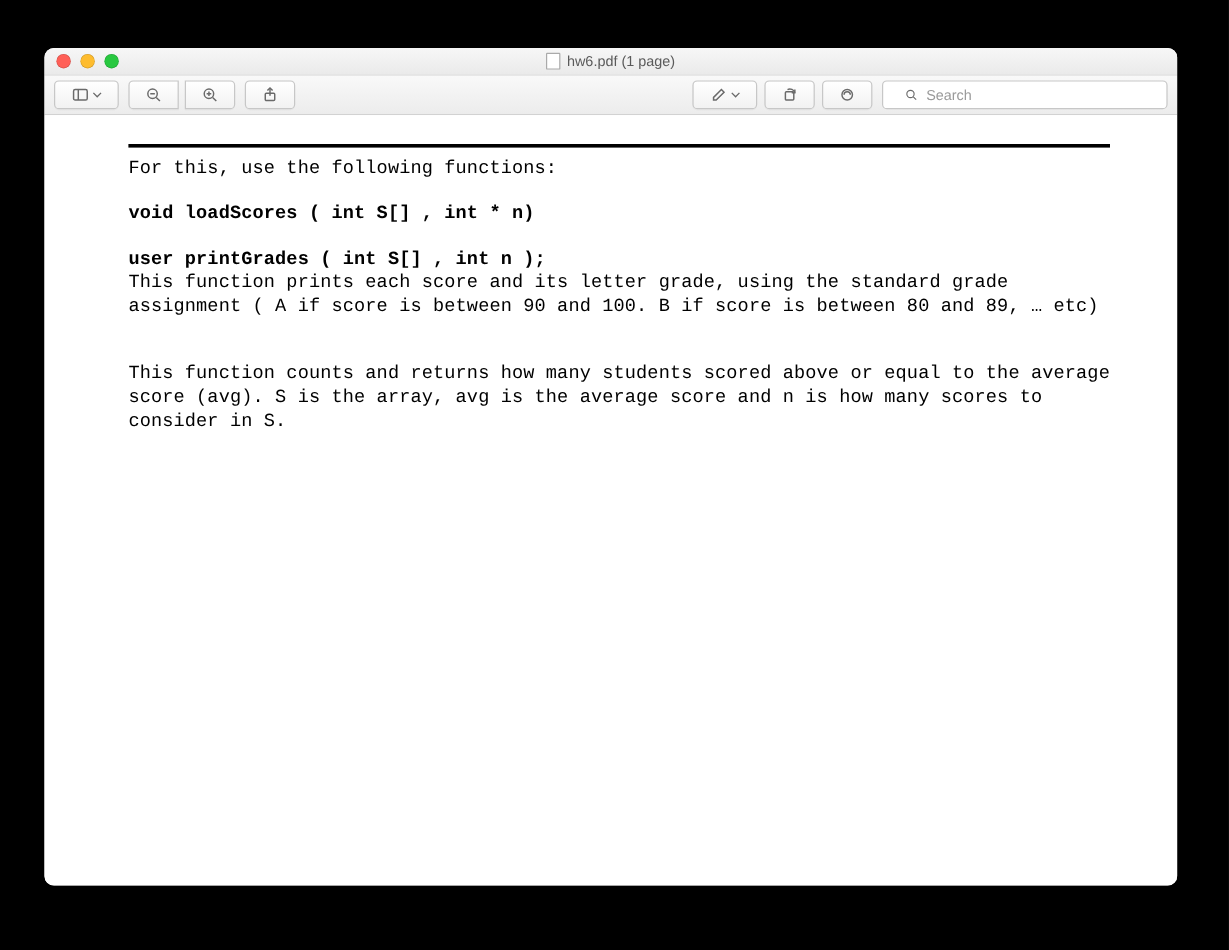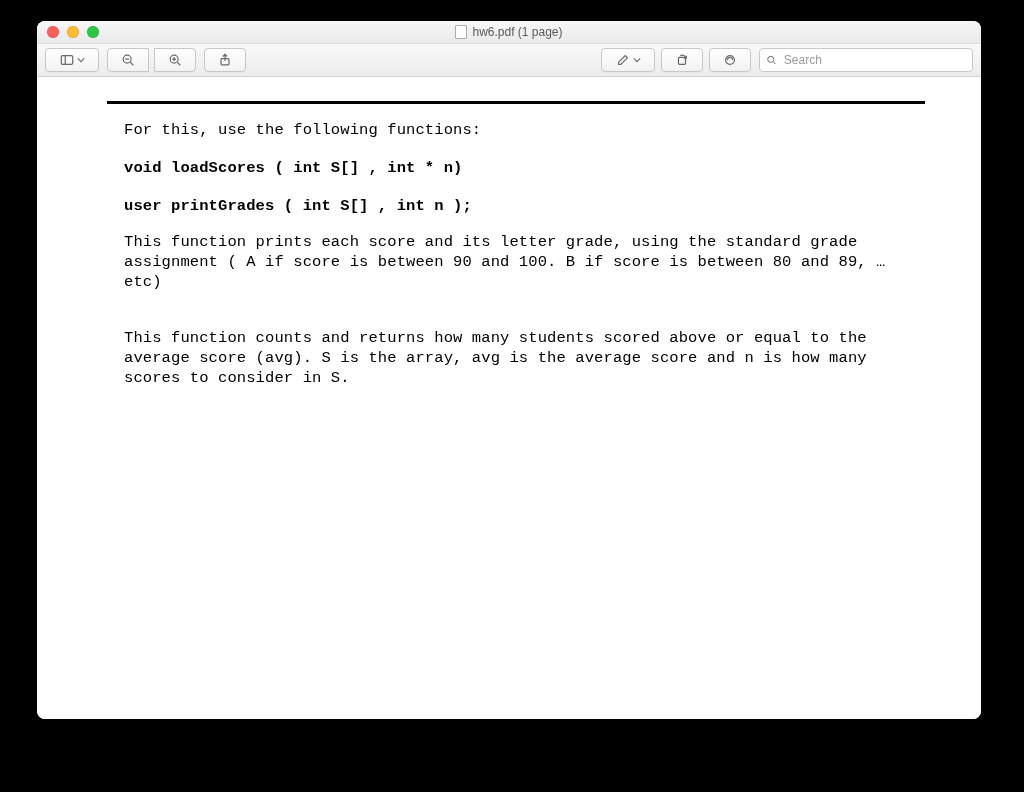--- a/index.html
+++ b/index.html
@@ -7,21 +7,21 @@
     padding: 0;
     width: 1024px;
     height: 792px;
     background: #000;
     font-family: -apple-system, "Helvetica Neue", Arial, sans-serif;
     overflow: hidden;
   }
   .window {
     position: absolute;
     left: 37px;
-    top: 21px;
+    top: 40px;
     width: 944px;
     height: 698px;
     background: #ffffff;
     border-radius: 8px;
     box-shadow: 0 18px 50px rgba(0,0,0,0.55), 0 0 0 1px rgba(0,0,0,0.08);
     display: flex;
     flex-direction: column;
     overflow: hidden;
   }
   .titlebar {
@@ -98,21 +98,21 @@
   .tb-btn.seg-left { border-top-right-radius:0;border-bottom-right-radius:0; margin-right:-1px;}
   .tb-btn.seg-right{ border-top-left-radius:0;border-bottom-left-radius:0;}
   .spacer { flex: 1; }
   .search-wrap {
     display:flex;
     align-items:center;
     height:22px;
     background:#fff;
     border:1px solid #c7c7c7;
     border-radius:4px;
-    padding:0 6px;
+    padding:0 18px;
     width: 200px;
     gap:5px;
     color:#9a9a9a;
     font-size:12px;
   }
   .search-wrap input {
     border:none;
     outline:none;
     font-size:12px;
     width:100%;
@@ -139,21 +139,21 @@
     border-top: 3px solid #000;
     margin-bottom: 8px;
   }
   .doc-body {
     font-family: "Courier New", Courier, monospace;
     font-size: 15.5px;
     line-height: 1.28;
     color:#000;
     letter-spacing: 0.1px;
   }
-  .doc-body p { margin:17px; }
+  .doc-body p { margin:0; }
   .blk { margin-top: 18px; }
   .sig { font-weight: bold; }
 </style>
 </head>
 <body>
 
 <div class="window">
 
   <div class="titlebar">
     <div class="traffic">

